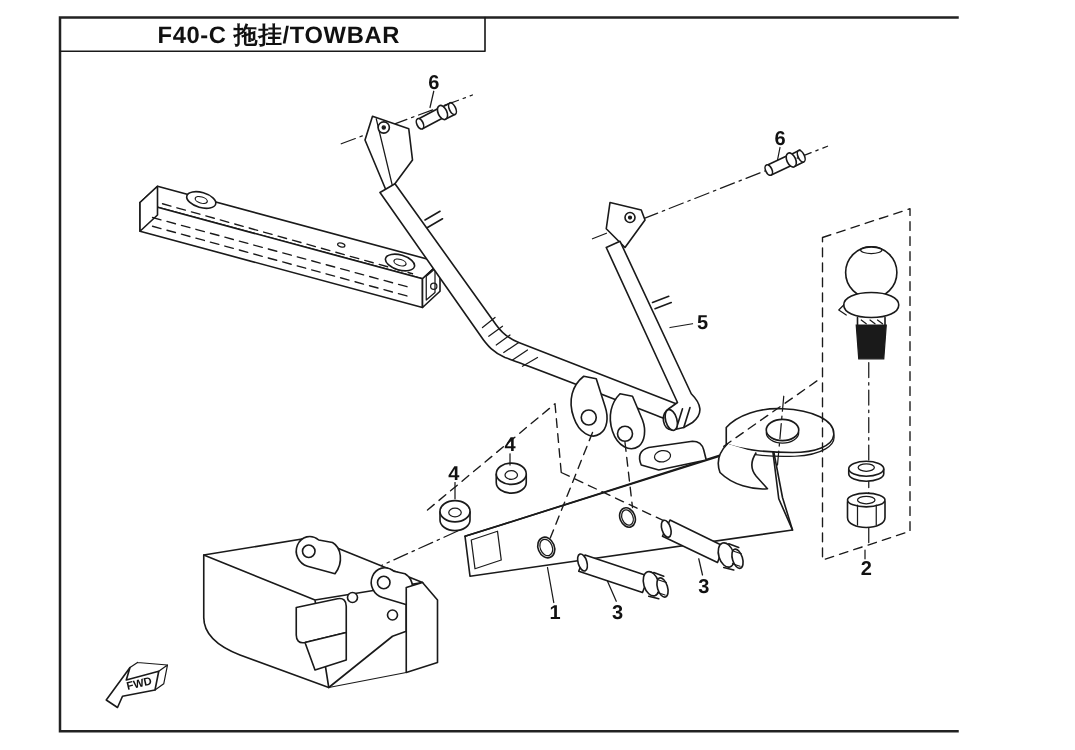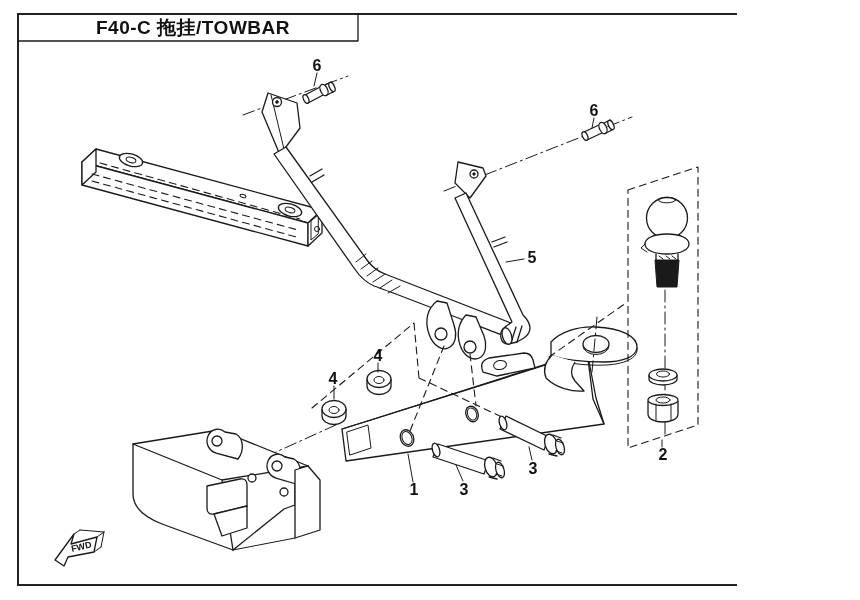--- a/index.html
+++ b/index.html
@@ -1,16 +1,16 @@
 <!DOCTYPE html>
 <html><head>
 <meta charset="utf-8">
 <style>
   html,body{margin:0;padding:0;background:#ffffff;}
-  #page{position:relative;width:737px;height:600px;background:#fff;font-family:"Liberation Sans",sans-serif;overflow:hidden;}
+  #page{position:relative;width:737px;height:600px;background:#fff;font-family:"Liberation Sans",sans-serif;overflow:hidden;margin-left:30px;}
   svg{display:block;}
   .ln{fill:none;stroke:#1a1a1a;stroke-width:1.3;stroke-linecap:round;stroke-linejoin:round;}
   .thin{stroke-width:1;}
   .wf{fill:#ffffff;stroke:#1a1a1a;stroke-width:1.3;stroke-linejoin:round;}
   .dash{stroke-dasharray:7 5;stroke-width:1.1;}
   .dashdot{stroke-dasharray:12 4 2 4;stroke-width:1;}
   .blk{fill:#1a1a1a;stroke:#1a1a1a;stroke-width:1;}
   .callout{font-family:"Liberation Sans",sans-serif;font-weight:bold;font-size:16px;fill:#111;text-anchor:middle;}
   .titleTxt{font-family:"Liberation Sans",sans-serif;font-weight:bold;font-size:19px;fill:#111;letter-spacing:0.5px;}
   .fwdTxt{font-family:"Liberation Sans",sans-serif;font-weight:bold;font-size:9px;fill:#111;}

